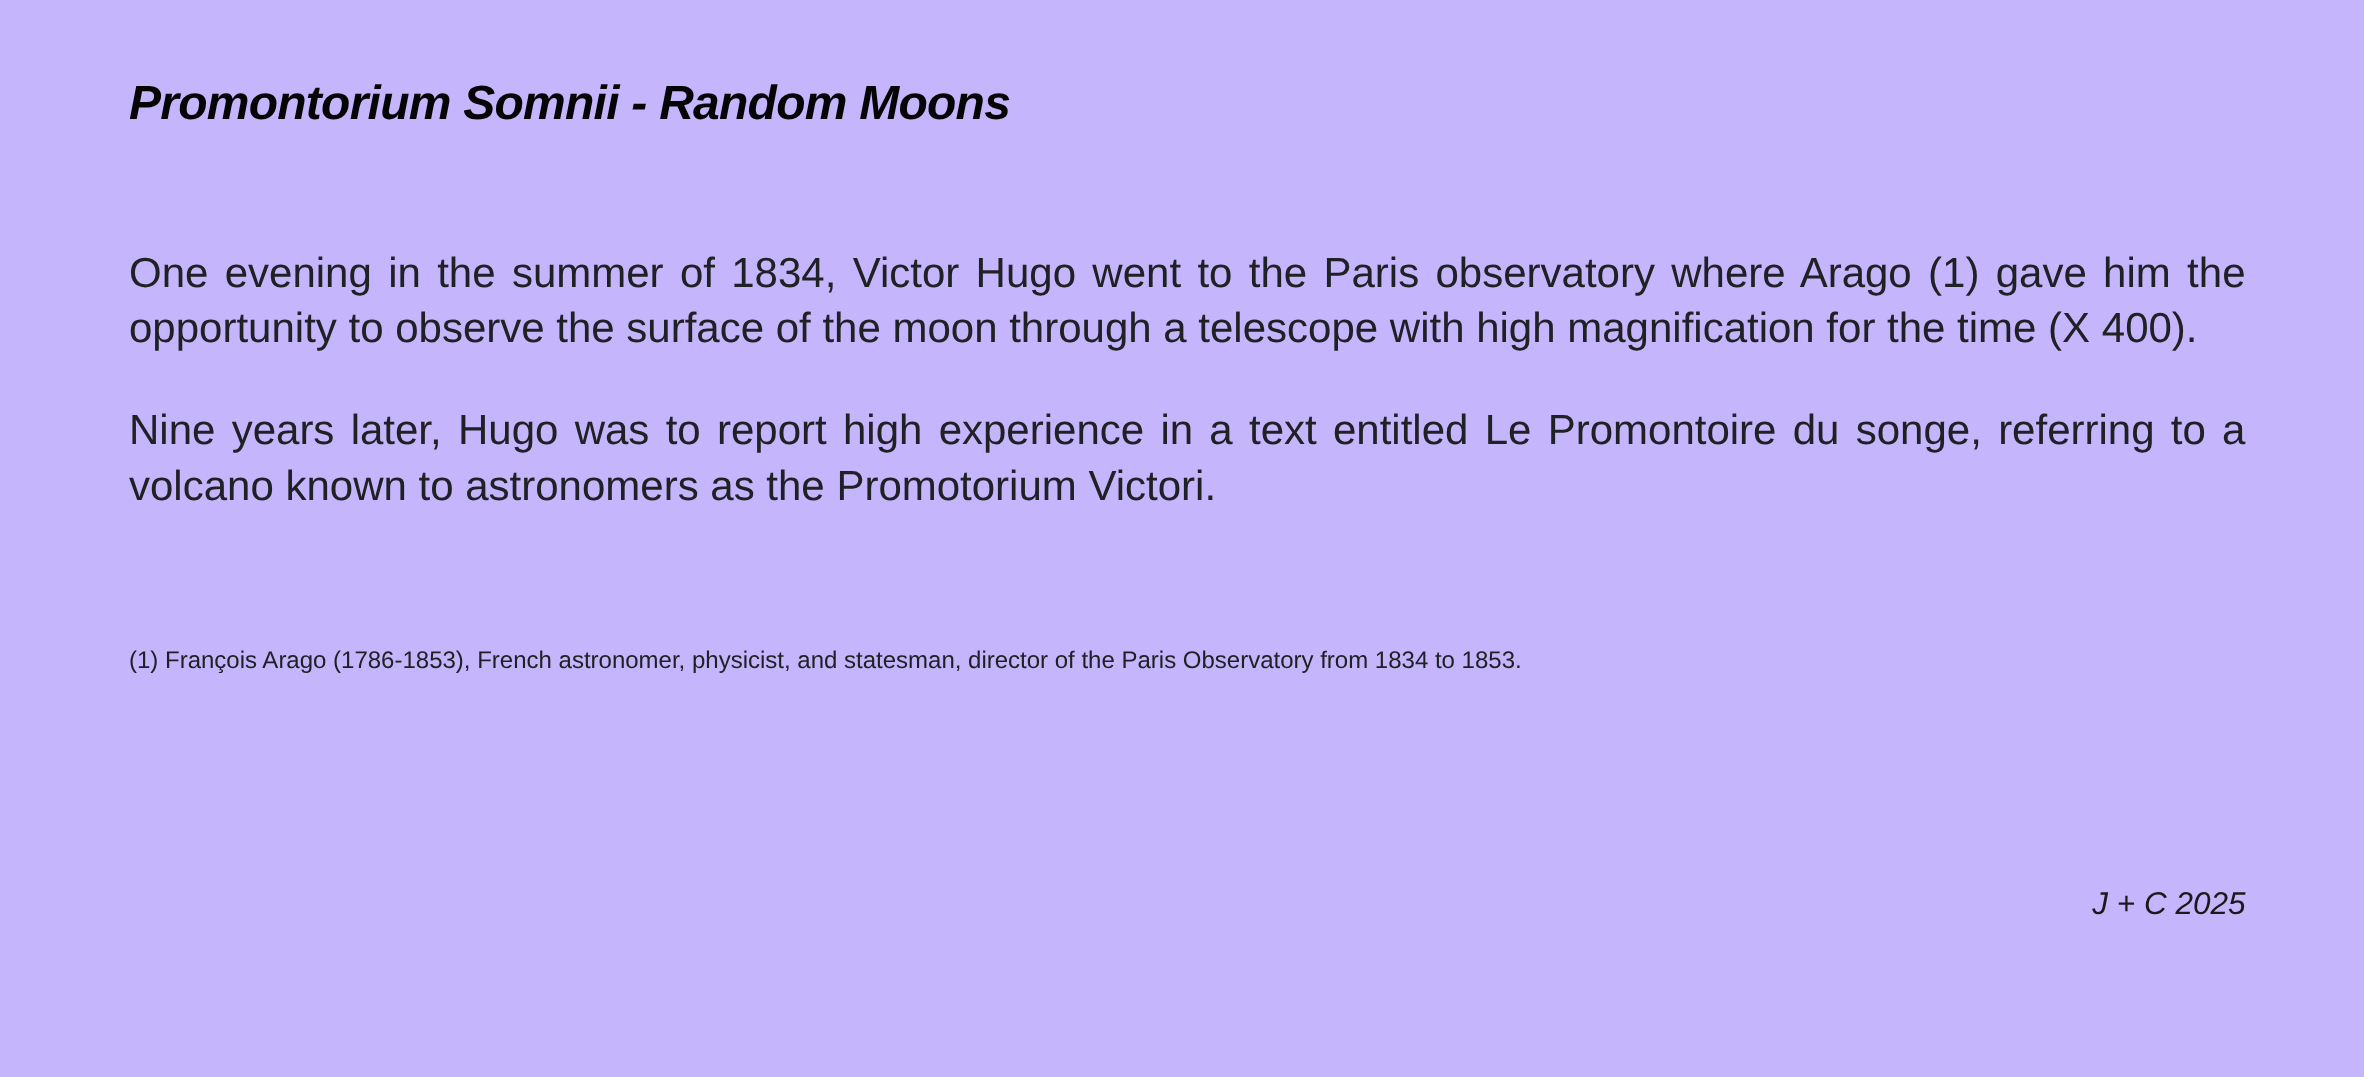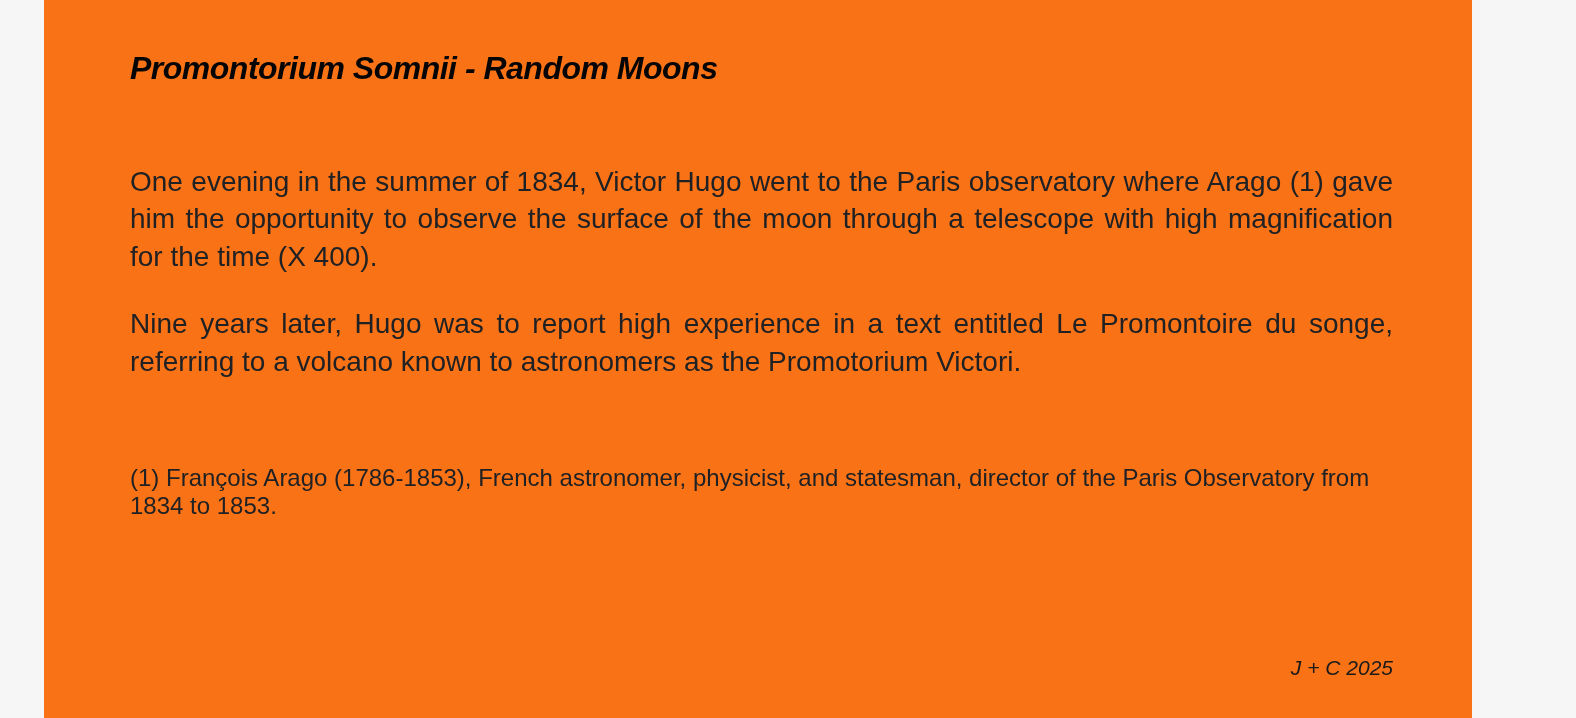--- a/index.html
+++ b/index.html
@@ -2,29 +2,28 @@
 <html><head>
 <meta charset="utf-8">
 <style>
   html, body {
     margin: 0;
     padding: 0;
     background: #f5f6f5;
   }
   .page {
     position: relative;
-    width: 1428px;
+    width: 1576px;
     height: 718px;
     box-sizing: border-box;
     padding: 0 79px 0 86px;
-    background: #f97316;
+    background: #c4b5fd;
     font-family: "Liberation Sans", sans-serif;
     color: #1f1f1f;
     overflow: hidden;
-    margin-left: 44px;
   }
   .doc-title {
     margin: 50px 0 0 0;
     font-style: italic;
     font-weight: 700;
     font-size: 32px;
     line-height: 1.15;
     letter-spacing: -0.5px;
     color: #050505;
   }
@@ -33,21 +32,21 @@
     font-size: 28px;
     line-height: 37.5px;
     text-align: justify;
     color: #202124;
   }
   .p1 { margin-top: 76px; }
   .p2 { margin-top: 30px; }
   .italic { }
   .footnote {
     margin: 84px 0 0 0;
-    font-size: 24px;
+    font-size: 16px;
     line-height: 28px;
     color: #202124;
   }
   .signature {
     margin: 134px 0 0 0;
     font-style: italic;
     font-size: 21px;
     line-height: 28px;
     color: #1a1a1a;
     text-align: right;

